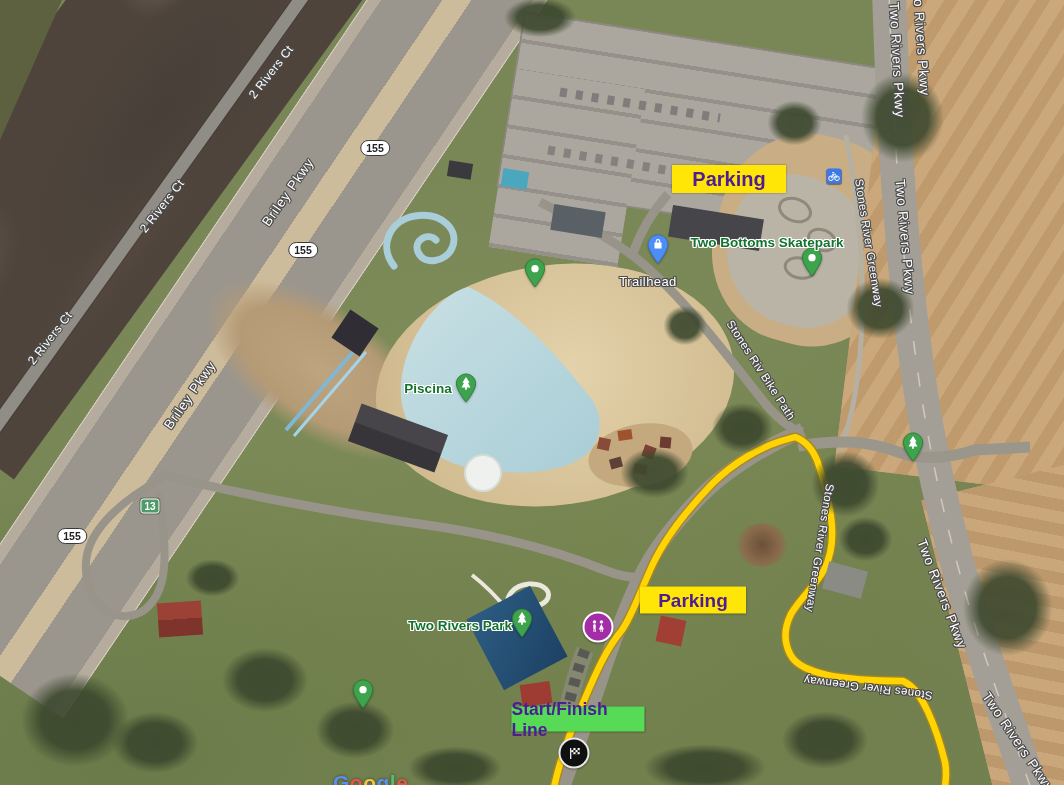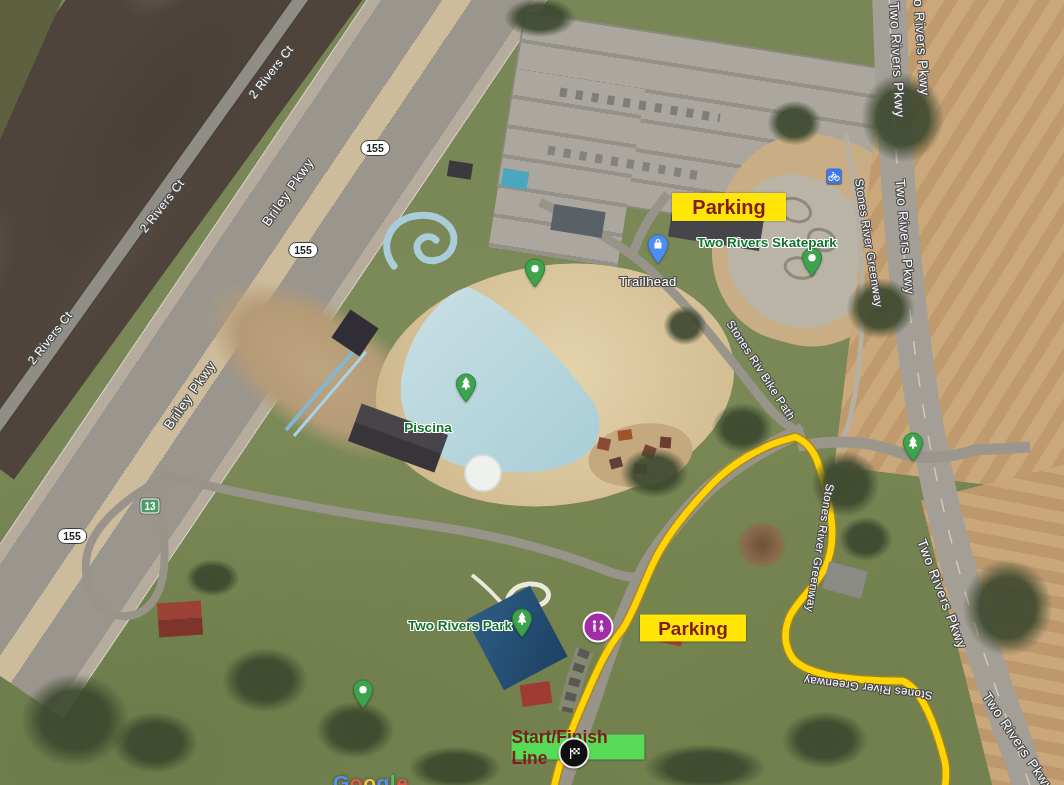--- a/index.html
+++ b/index.html
@@ -21,21 +21,21 @@
   .pl{position:absolute;color:var(--poi-text-green,#12722e);font-weight:bold;font-size:13.5px;
     line-height:1.08;text-align:center;transform:translate(-50%,-50%);
     text-shadow:-1px -1px 0 #fff,1px -1px 0 #fff,-1px 1px 0 #fff,1px 1px 0 #fff,
       0 -1px 0 #fff,0 1px 0 #fff,-1px 0 0 #fff,1px 0 0 #fff;}
   .pl .sub{display:block;font-weight:bold;font-size:11px;}
   .pin{position:absolute;transform:translate(-50%,-100%);color:var(--pin-green,#3ea34d);
     filter:drop-shadow(0 1px 1px rgba(0,0,0,.35));}
   .pin.blue{color:var(--concession-blue,#4d8df6);}
   
   .note{position:absolute;transform:translate(-50%,-50%);display:flex;align-items:center;
-    justify-content:center;font-weight:bold;color:#7f1d1d;box-shadow:0 0 2px rgba(0,0,0,.4);margin-top:28px;}
+    justify-content:center;font-weight:bold;color:#4c1d95;box-shadow:0 0 2px rgba(0,0,0,.4);}
   .note.y{background:var(--annotation-yellow,#ffe606);}
   .note.g{background:var(--annotation-green,#57db57);}
   
   .shield{position:absolute;transform:translate(-50%,-50%);background:#fff;color:#222;
     border:1.5px solid #3a3a3a;border-radius:8px;font-size:10.5px;font-weight:bold;
     height:14px;line-height:14px;padding:0 5px;}
   .shield.green{background:#4e9b68;color:#fff;border:1.5px solid #fff;border-radius:3px;
     box-shadow:0 0 0 1px rgba(0,0,0,.3);height:13px;line-height:13px;font-size:10px;padding:0 3px;}
   .circ{position:absolute;transform:translate(-50%,-50%);border-radius:50%;display:flex;
     align-items:center;justify-content:center;box-shadow:0 1px 2px rgba(0,0,0,.4);}
@@ -201,29 +201,29 @@
       <circle cx="12" cy="12" r="4.2" fill="#fff"></circle>
     </svg>
   </div>
 
   <div class="pin" style="left:466px;top:407px;">
     <svg width="21" height="30" viewBox="0 0 24 34">
       <path fill="currentColor" stroke="#2c7a39" stroke-width="1" d="M12 1C5.9 1 1 5.9 1 12c0 7.5 11 21 11 21s11-13.5 11-21C23 5.9 18.1 1 12 1z"></path>
       <path fill="#fff" d="M12 4.5L7.8 11h2L6.9 16.5h4.1V19h2v-2.5h4.1L14.2 11h2z"></path>
     </svg>
   </div>
-  <div class="pl" style="left:428px;top:389px;margin-top:39px;">Piscina</div>
+  <div class="pl" style="left:428px;top:389px;">Piscina</div>
 
   <div class="pin" style="left:812px;top:281px;">
     <svg width="21" height="30" viewBox="0 0 24 34">
       <path fill="currentColor" stroke="#2c7a39" stroke-width="1" d="M12 1C5.9 1 1 5.9 1 12c0 7.5 11 21 11 21s11-13.5 11-21C23 5.9 18.1 1 12 1z"></path>
       <circle cx="12" cy="12" r="4.2" fill="#fff"></circle>
     </svg>
   </div>
-  <div class="pl" style="left:767px;top:243px;width:200px;">Two Rivers Skatepark</div>
+  <div class="pl" style="left:767px;top:243px;width:200px;">Two Bottoms Skatepark</div>
 
   <div class="pin" style="left:913px;top:466px;">
     <svg width="21" height="30" viewBox="0 0 24 34">
       <path fill="currentColor" stroke="#2c7a39" stroke-width="1" d="M12 1C5.9 1 1 5.9 1 12c0 7.5 11 21 11 21s11-13.5 11-21C23 5.9 18.1 1 12 1z"></path>
       <path fill="#fff" d="M12 4.5L7.8 11h2L6.9 16.5h4.1V19h2v-2.5h4.1L14.2 11h2z"></path>
     </svg>
   </div>
 
   <div class="pin" style="left:522px;top:642px;">
     <svg width="21" height="30" viewBox="0 0 24 34">

